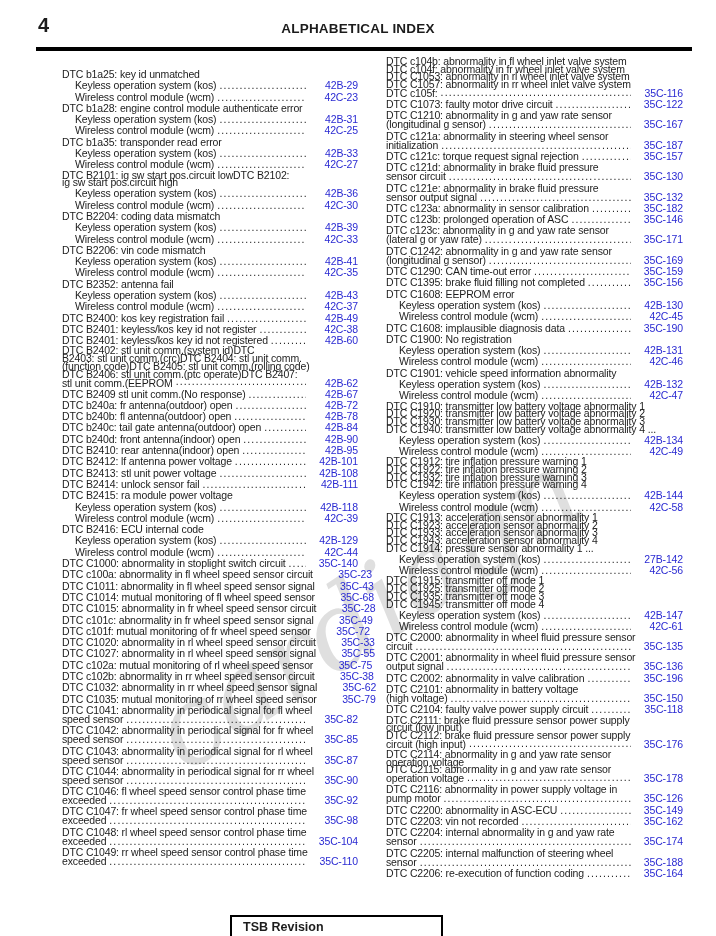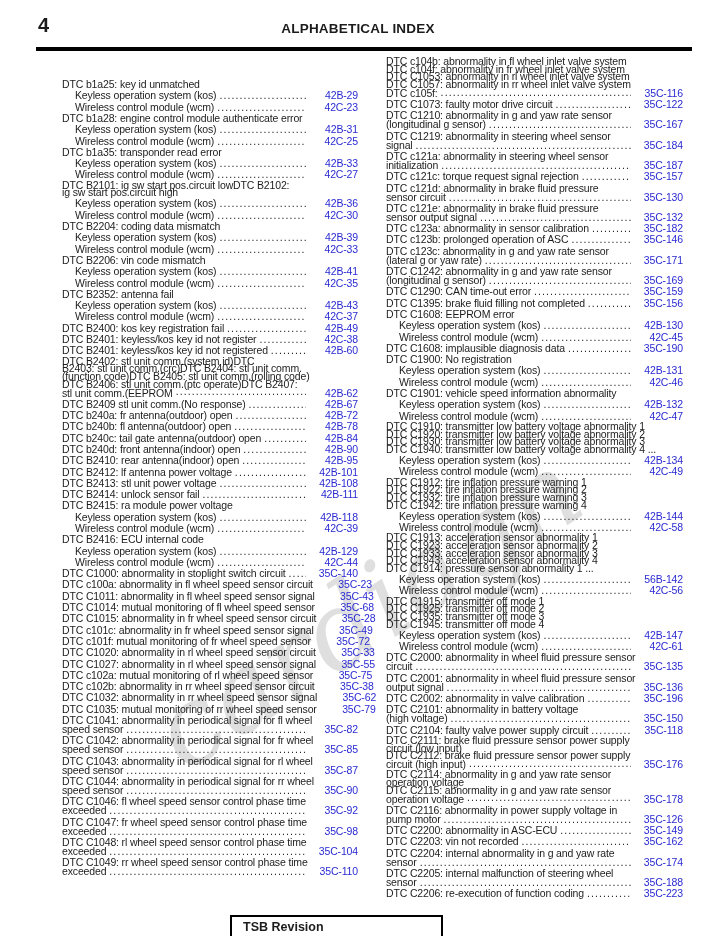--- a/index.html
+++ b/index.html
@@ -524,28 +524,20 @@
         </div>
         <div class="row">
           <div class="line">DTC C1210: abnormality in g and yaw rate sensor</div>
           <div class="line last">
             <span class="txt">(longitudinal g sensor)</span>
             <span class="leader dots"></span>
             <span class="page-ref">35C-167</span>
           </div>
         </div>
         <div class="row">
-          <div class="line">DTC C1219: abnormality in steering wheel sensor</div>
-          <div class="line last">
-            <span class="txt">signal</span>
-            <span class="leader dots"></span>
-            <span class="page-ref">35C-184</span>
-          </div>
-        </div>
-        <div class="row">
           <div class="line">DTC c121a: abnormality in steering wheel sensor</div>
           <div class="line last">
             <span class="txt">initialization</span>
             <span class="leader dots"></span>
             <span class="page-ref">35C-187</span>
           </div>
         </div>
         <div class="row">
           <div class="line last">
             <span class="txt">DTC c121c: torque request signal rejection</span>
@@ -727,21 +719,21 @@
           <div class="line">DTC C1933: acceleration sensor abnormality 3</div>
           <div class="line">DTC C1943: acceleration sensor abnormality 4</div>
           <div class="line last">
             <span class="txt">DTC C1914: pressure sensor abnormality 1 ...</span>
           </div>
         </div>
         <div class="row indent">
           <div class="line last">
             <span class="txt">Keyless operation system (kos)</span>
             <span class="leader dots"></span>
-            <span class="page-ref">56B-142</span>
+            <span class="page-ref">27B-142</span>
           </div>
         </div>
         <div class="row indent">
           <div class="line last">
             <span class="txt">Wireless control module (wcm)</span>
             <span class="leader dots"></span>
             <span class="page-ref">42C-56</span>
           </div>
         </div>
         <div class="row tight">
@@ -859,21 +851,21 @@
           <div class="line last">
             <span class="txt">sensor</span>
             <span class="leader dots"></span>
             <span class="page-ref">35C-188</span>
           </div>
         </div>
         <div class="row">
           <div class="line last">
             <span class="txt">DTC C2206: re-execution of function coding</span>
             <span class="leader dots"></span>
-            <span class="page-ref">35C-223</span>
+            <span class="page-ref">35C-164</span>
           </div>
         </div>
       </div>
   </div>
 
   <div class="tsb">
     <span>TSB Revision</span>
   </div>
 
 </div>

